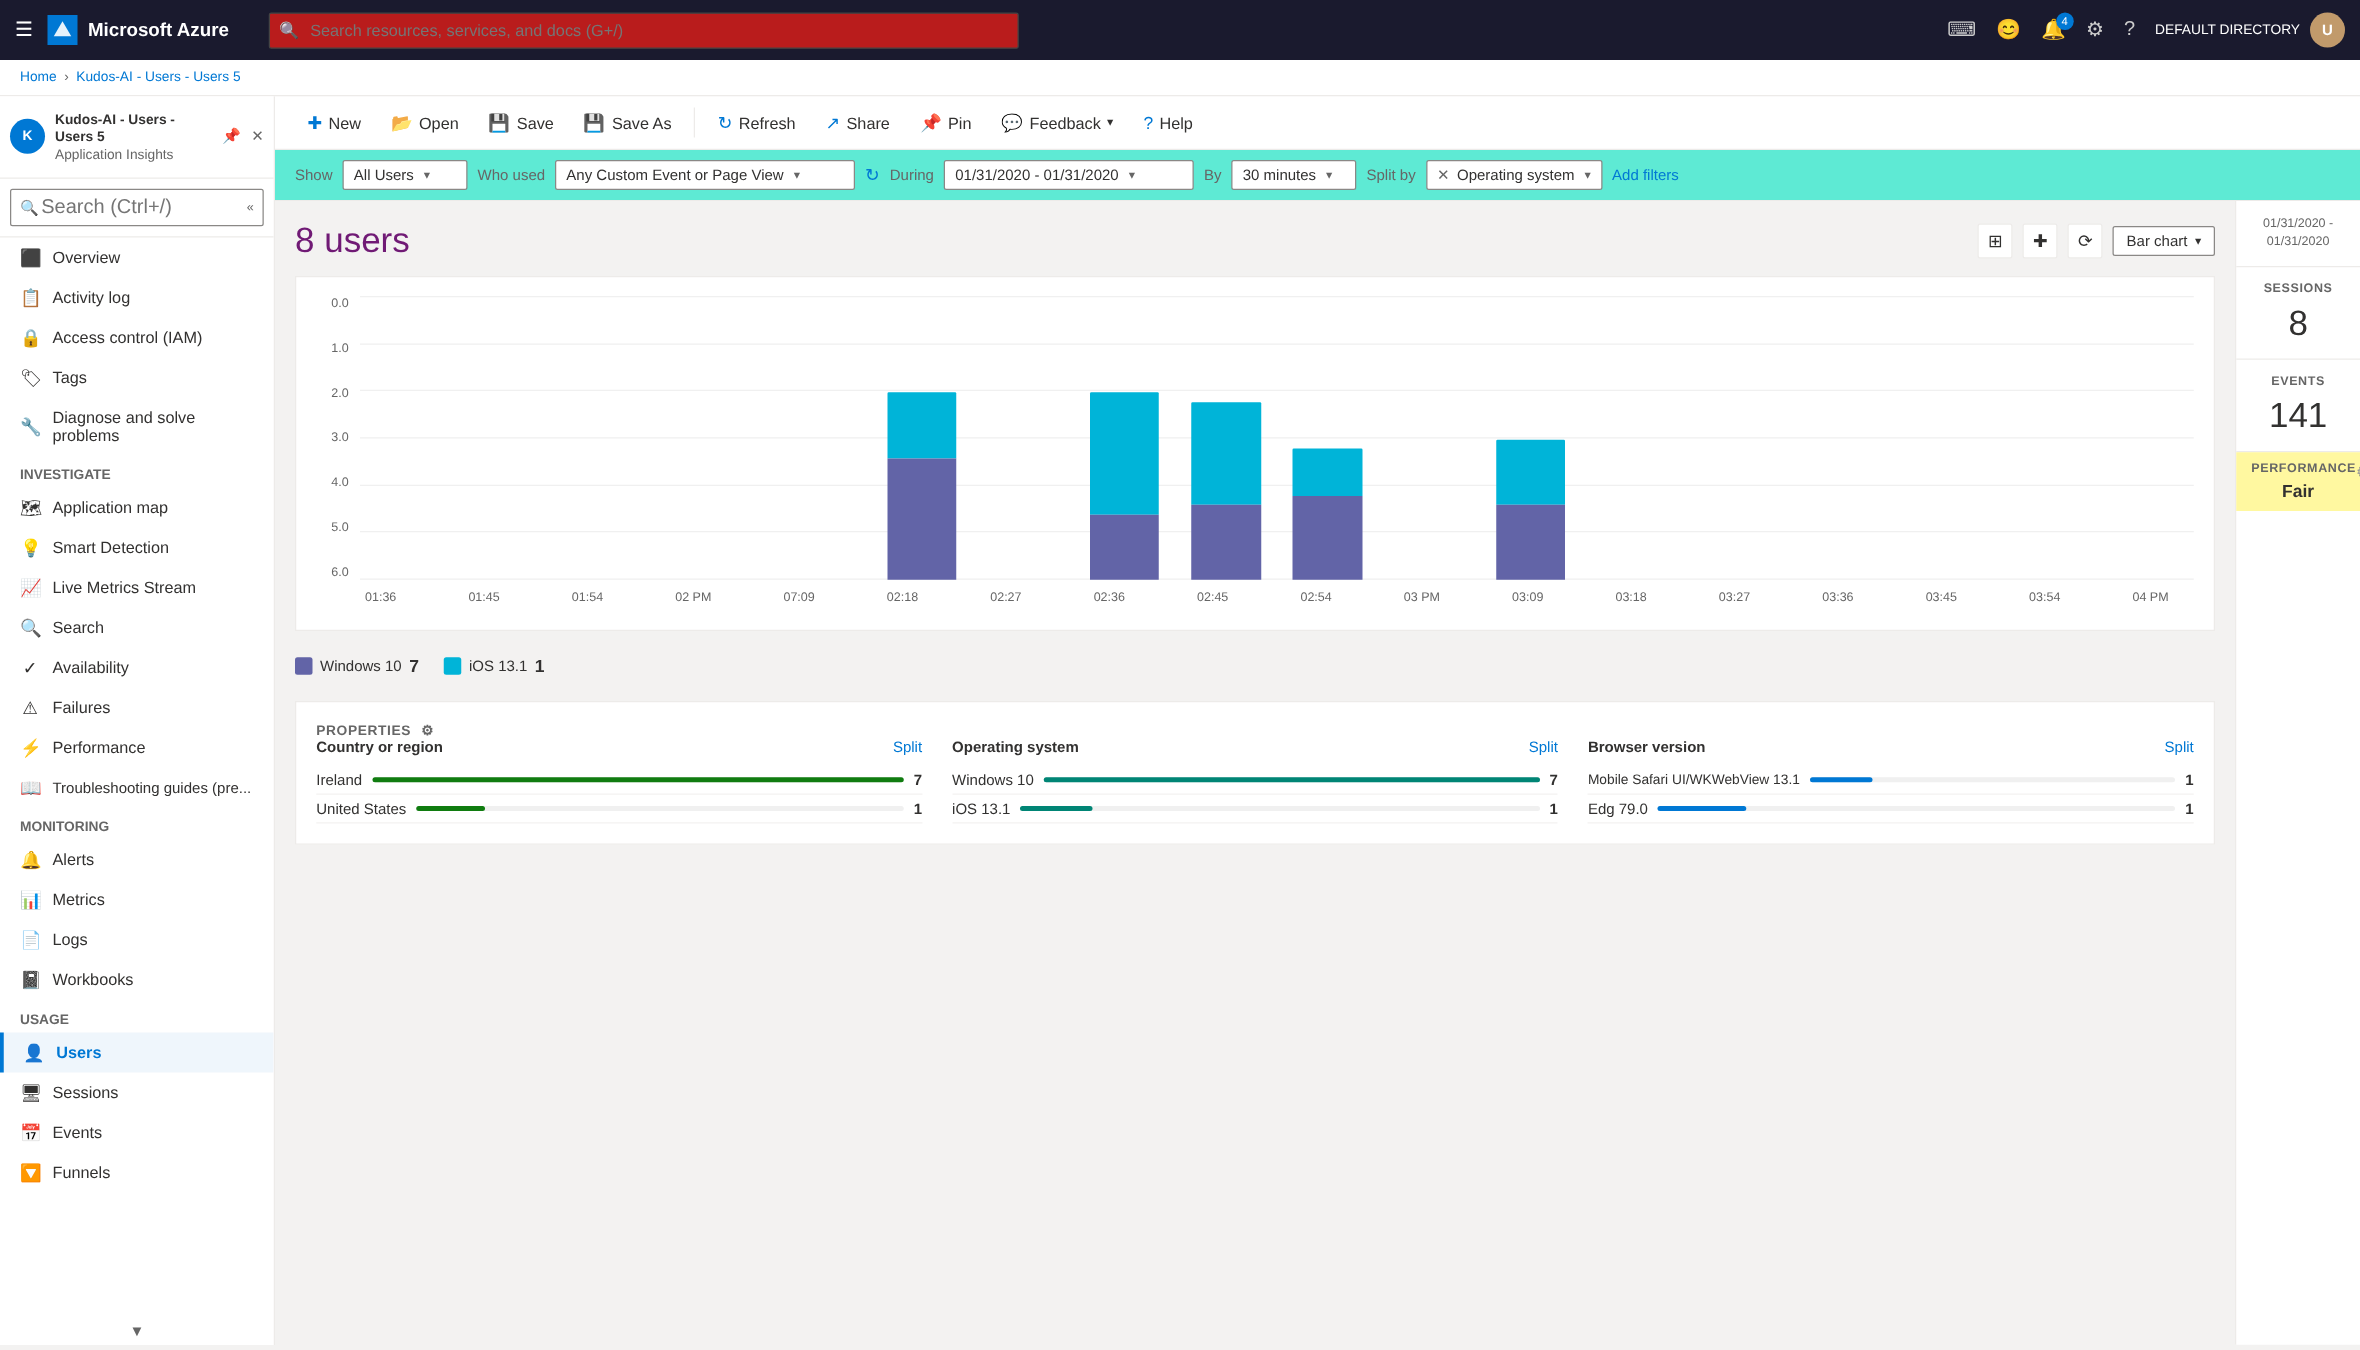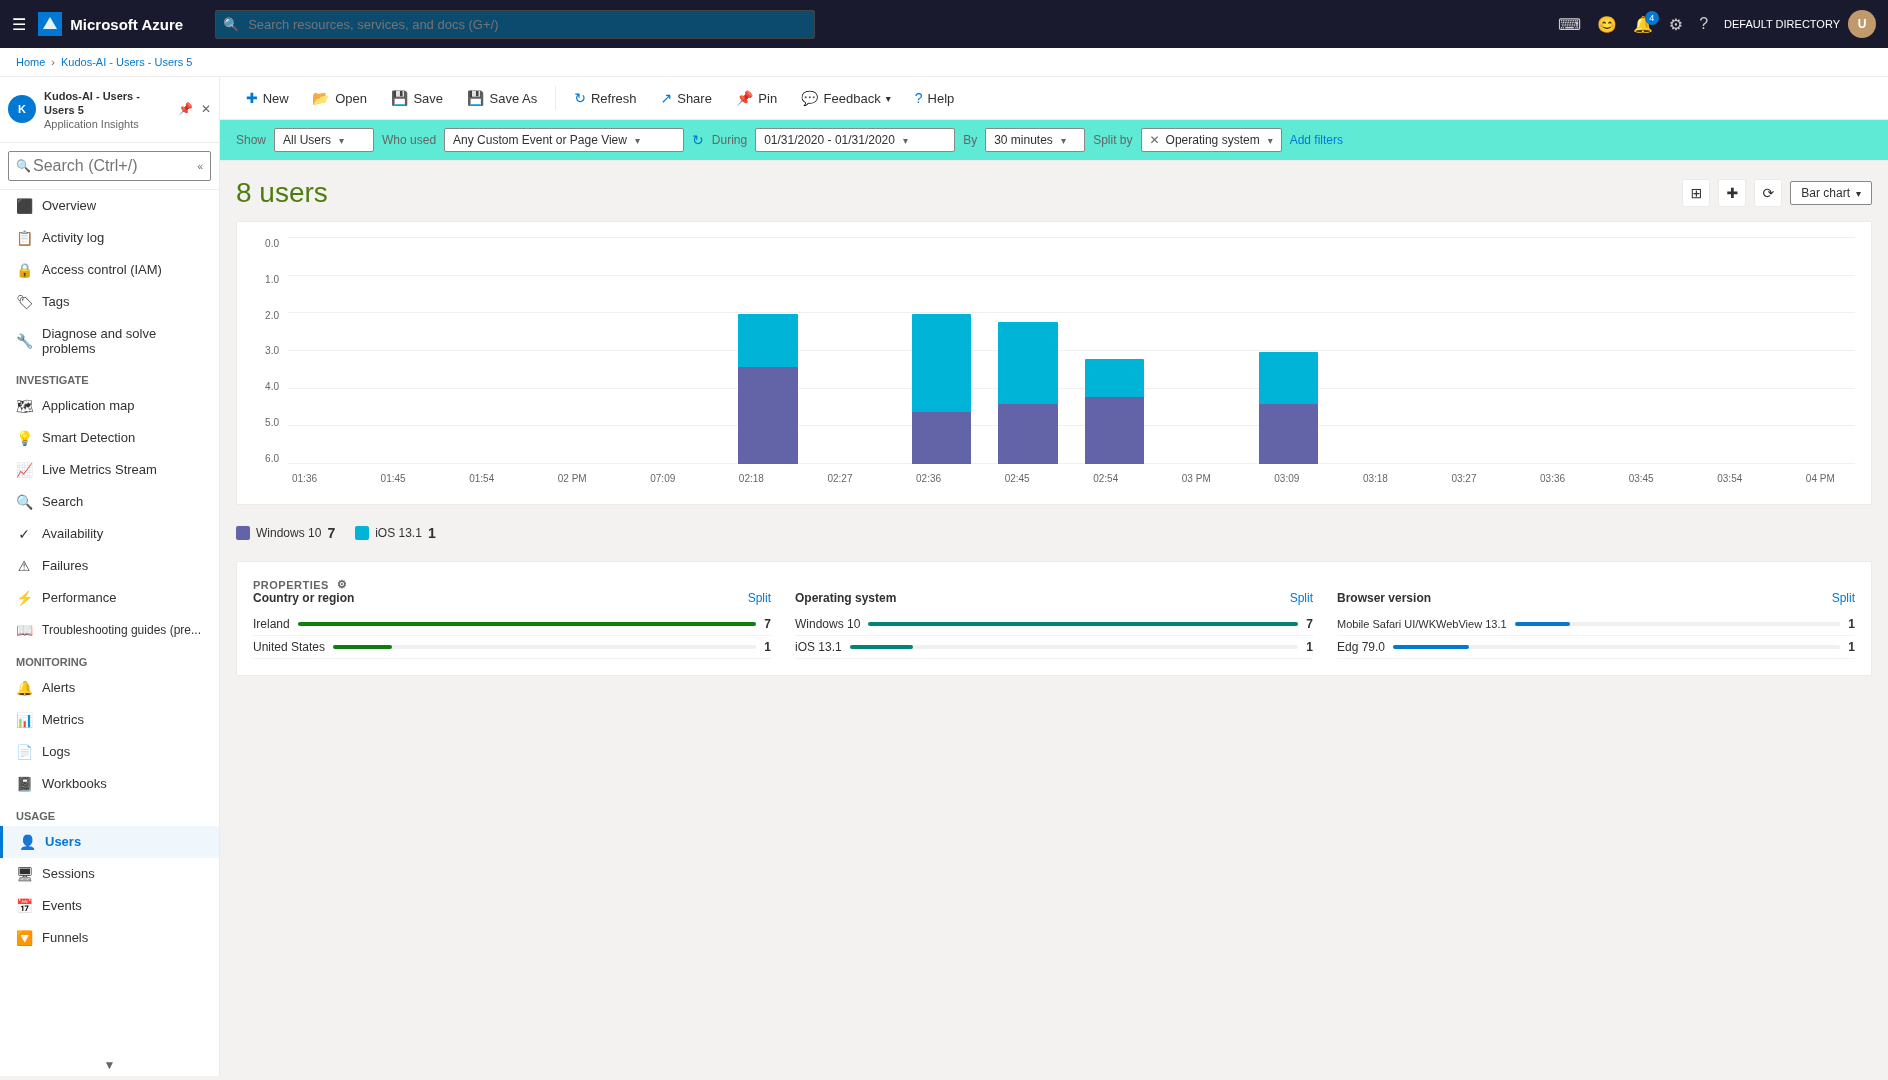--- a/index.html
+++ b/index.html
@@ -4,21 +4,21 @@
   <style>
     * { box-sizing: border-box; margin: 0; padding: 0; }
     body { font-family: 'Segoe UI', Arial, sans-serif; font-size: 13px; background: #f3f2f1; color: #323130; overflow: hidden; width: 1888px; height: 1080px; }
 
     
     .topbar { background: #1a1a2e; height: 48px; display: flex; align-items: center; padding: 0 12px; gap: 12px; }
     .topbar-menu-icon { color: #fff; font-size: 16px; cursor: pointer; }
     .topbar-logo { color: #fff; font-size: 15px; font-weight: 600; display: flex; align-items: center; gap: 8px; white-space: nowrap; }
     .topbar-logo-icon { width: 24px; height: 24px; background: #0078d4; display: flex; align-items: center; justify-content: center; }
     .topbar-search { flex: 1; max-width: 600px; position: relative; margin: 0 20px; }
-    .topbar-search input { width: 100%; padding: 6px 12px 6px 32px; background: #0c4a6e; border: 1px solid #444; border-radius: 2px; color: #ccc; font-size: 13px; outline: none; }
+    .topbar-search input { width: 100%; padding: 6px 12px 6px 32px; background: #b91c1c; border: 1px solid #444; border-radius: 2px; color: #ccc; font-size: 13px; outline: none; }
     .topbar-search-icon { position: absolute; left: 8px; top: 50%; transform: translateY(-50%); color: #aaa; font-size: 13px; }
     .topbar-right { display: flex; align-items: center; gap: 16px; margin-left: auto; color: #fff; }
     .topbar-icon { color: #ccc; cursor: pointer; font-size: 16px; position: relative; }
     .notif-badge { position: absolute; top: -4px; right: -6px; background: #0078d4; color: #fff; border-radius: 50%; width: 14px; height: 14px; font-size: 9px; display: flex; align-items: center; justify-content: center; }
     .topbar-user { display: flex; align-items: center; gap: 8px; color: #fff; font-size: 12px; cursor: pointer; }
     .user-avatar { width: 28px; height: 28px; border-radius: 50%; background: #c19a6b; display: flex; align-items: center; justify-content: center; color: #fff; font-size: 12px; font-weight: bold; }
 
     
     .breadcrumb { background: #fff; padding: 8px 16px; display: flex; align-items: center; gap: 6px; font-size: 11px; color: #0078d4; border-bottom: 1px solid #edebe9; }
     .breadcrumb-sep { color: #666; }
@@ -65,21 +65,21 @@
     .filter-x { color: #666; font-size: 12px; cursor: pointer; margin-right: 2px; }
 
     
     .content-body { flex: 1; overflow-y: auto; display: flex; gap: 0; background: #f3f2f1; }
 
     
     .chart-panel { flex: 1; padding: 16px; display: flex; flex-direction: column; gap: 12px; min-width: 0; }
 
     
     .users-header { display: flex; align-items: center; justify-content: space-between; }
-    .users-count { font-size: 28px; font-weight: 300; color: #4d7c0f; }
+    .users-count { font-size: 28px; font-weight: 300; color: #701a75; }
     .chart-toolbar { display: flex; align-items: center; gap: 8px; }
     .chart-toolbar-icon { width: 28px; height: 28px; display: flex; align-items: center; justify-content: center; cursor: pointer; border: 1px solid #edebe9; background: #fff; border-radius: 2px; font-size: 14px; color: #323130; }
     .chart-type-btn { display: flex; align-items: center; gap: 6px; padding: 4px 10px; border: 1px solid #8a8886; background: #fff; border-radius: 2px; cursor: pointer; font-size: 12px; }
 
     
     .bar-chart-container { background: #fff; padding: 16px; border: 1px solid #edebe9; position: relative; }
     .chart-grid { position: relative; height: 250px; }
     .chart-y-labels { position: absolute; left: 0; top: 0; bottom: 24px; display: flex; flex-direction: column-reverse; justify-content: space-between; width: 30px; }
     .chart-y-label { font-size: 10px; color: #666; text-align: right; padding-right: 4px; }
     .chart-area { position: absolute; left: 35px; right: 0; top: 0; bottom: 24px; }
@@ -565,16 +565,36 @@
                   <div class="prop-bar prop-bar-blue" style="width:17%;"></div>
                 </div>
                 <span class="prop-value">1</span>
               </div>
             </div>
 
           </div>
         </div>
       </div>
 
+      <div class="right-panel">
+        <div class="right-panel-card">
+          <div class="rp-date">01/31/2020 -<br>01/31/2020</div>
+        </div>
+        <div class="right-panel-card">
+          <div class="rp-label">SESSIONS</div>
+          <div class="rp-value">8</div>
+        </div>
+        <div class="right-panel-card">
+          <div class="rp-label">EVENTS</div>
+          <div class="rp-value">141</div>
+        </div>
+        <div class="rp-perf">
+          <div style="display:flex; justify-content:space-between; align-items:center;">
+            <span class="rp-perf-label">PERFORMANCE</span>
+            <span class="rp-gear">⚙</span>
+          </div>
+          <div class="rp-perf-value">Fair</div>
+        </div>
+      </div>
 
     </div>
   </div>
 </div>
 
 </body></html>

